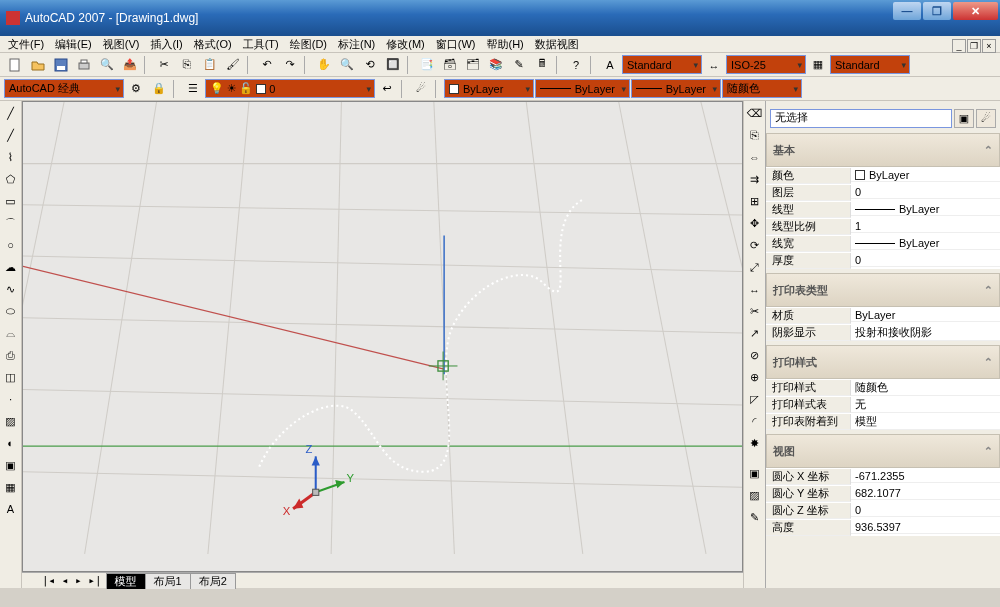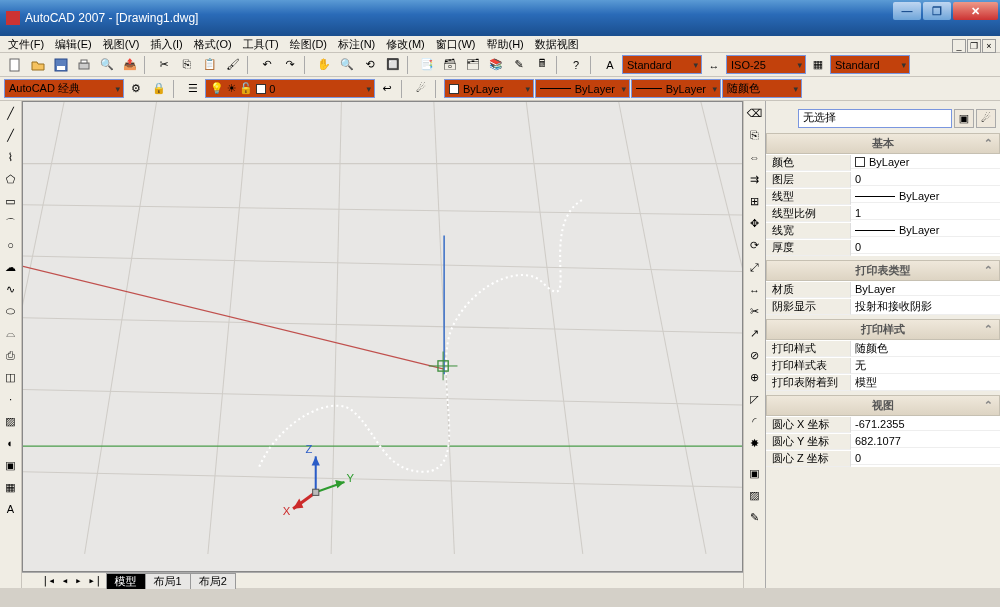--- a/index.html
+++ b/index.html
@@ -37,23 +37,23 @@
 .canvas { flex:1; background:#e8e7e5; position:relative; border:1px solid #888; overflow:hidden; }
 .grid-svg{ position:absolute; inset:0; }
 .tab-strip{ height:16px; background:#f0ede4; display:flex; align-items:center; font-size:10px; border-top:1px solid #aaa; padding-left:20px; }
 .tab-strip .tab{ padding:0 8px; border:1px solid #999; border-bottom:none; background:#e8e7e5; margin-right:-1px;}
 .tab-strip .tab.active{ background:#000; color:#fff; }
 .tab-strip-inner{position:relative; display:flex; align-items:center;}
 .nav-arrows{font-family:monospace; margin-right:4px;}
 
 .prop-panel{ width:235px; background:#f0ede4; border-left:1px solid #aaa; display:flex; flex-direction:column; }
 .prop-head{ height:22px; display:flex; align-items:center; padding:0 4px; gap:2px; }
-.prop-select{ flex:1; height:19px; background:#fff; border:1px solid #7a96df; padding-left:4px;margin-left:28px;}
+.prop-select{ flex:1; height:19px; background:#fff; border:1px solid #7a96df; padding-left:4px;}
 .prop-ibtn{ width:20px; height:19px; border:1px solid #aaa; background:#efe8dc; display:flex;align-items:center;justify-content:center;}
-.prop-section-h{ height:21px; background:linear-gradient(#efe8db,#ddd4c3); border:1px solid #c6c0b2; display:flex; align-items:center; padding:8px 6px; font-weight:bold; color:#555; position:relative;justify-content:center;}
+.prop-section-h{ height:34px; background:linear-gradient(#efe8db,#ddd4c3); border:1px solid #c6c0b2; display:flex; align-items:center; padding:8px 6px; font-weight:bold; color:#555; position:relative;}
 .prop-section-h .chev{ position:absolute; right:6px; color:#888;}
 .prop-grid{ background:#fff; }
 .prop-row{ display:flex; height:17px; align-items:center; }
 .prop-row .k{ width:85px; padding-left:6px; background:#f0ede4; border-right:1px solid #ddd; border-bottom:1px solid #eee;}
 .prop-row .v{ flex:1; padding-left:4px; border-bottom:1px solid #eee; display:flex; align-items:center; gap:4px;}
 .swatch{width:10px;height:10px;border:1px solid #333;background:#fff;}
 .lt-line{ width:40px; height:0; border-top:1px solid #000;}
 
 .cmd-area{ height:34px; background:#fff; border:1px solid #999; overflow:hidden; font-family:SimSun,monospace; font-size:12px; padding:5px 3px;margin-top:40px;}
 .cmd-line{ white-space:pre; }
@@ -403,20 +403,26 @@
             <div class="v">
               <span>682.1077</span>
             </div>
           </div>
           <div class="prop-row">
             <div class="k">圆心 Z 坐标</div>
             <div class="v">
               <span>0</span>
             </div>
           </div>
+          <div class="prop-row">
+            <div class="k">高度</div>
+            <div class="v">
+              <span>936.5397</span>
+            </div>
+          </div>
         </div>
         <div style="height: 4px;"></div>
       </div>
   </div>
 </div>
 
 <div class="cmd-area">
   <div class="cmd-line">命令： *取消*</div>
   <div class="cmd-line">命令：</div>
 </div>

